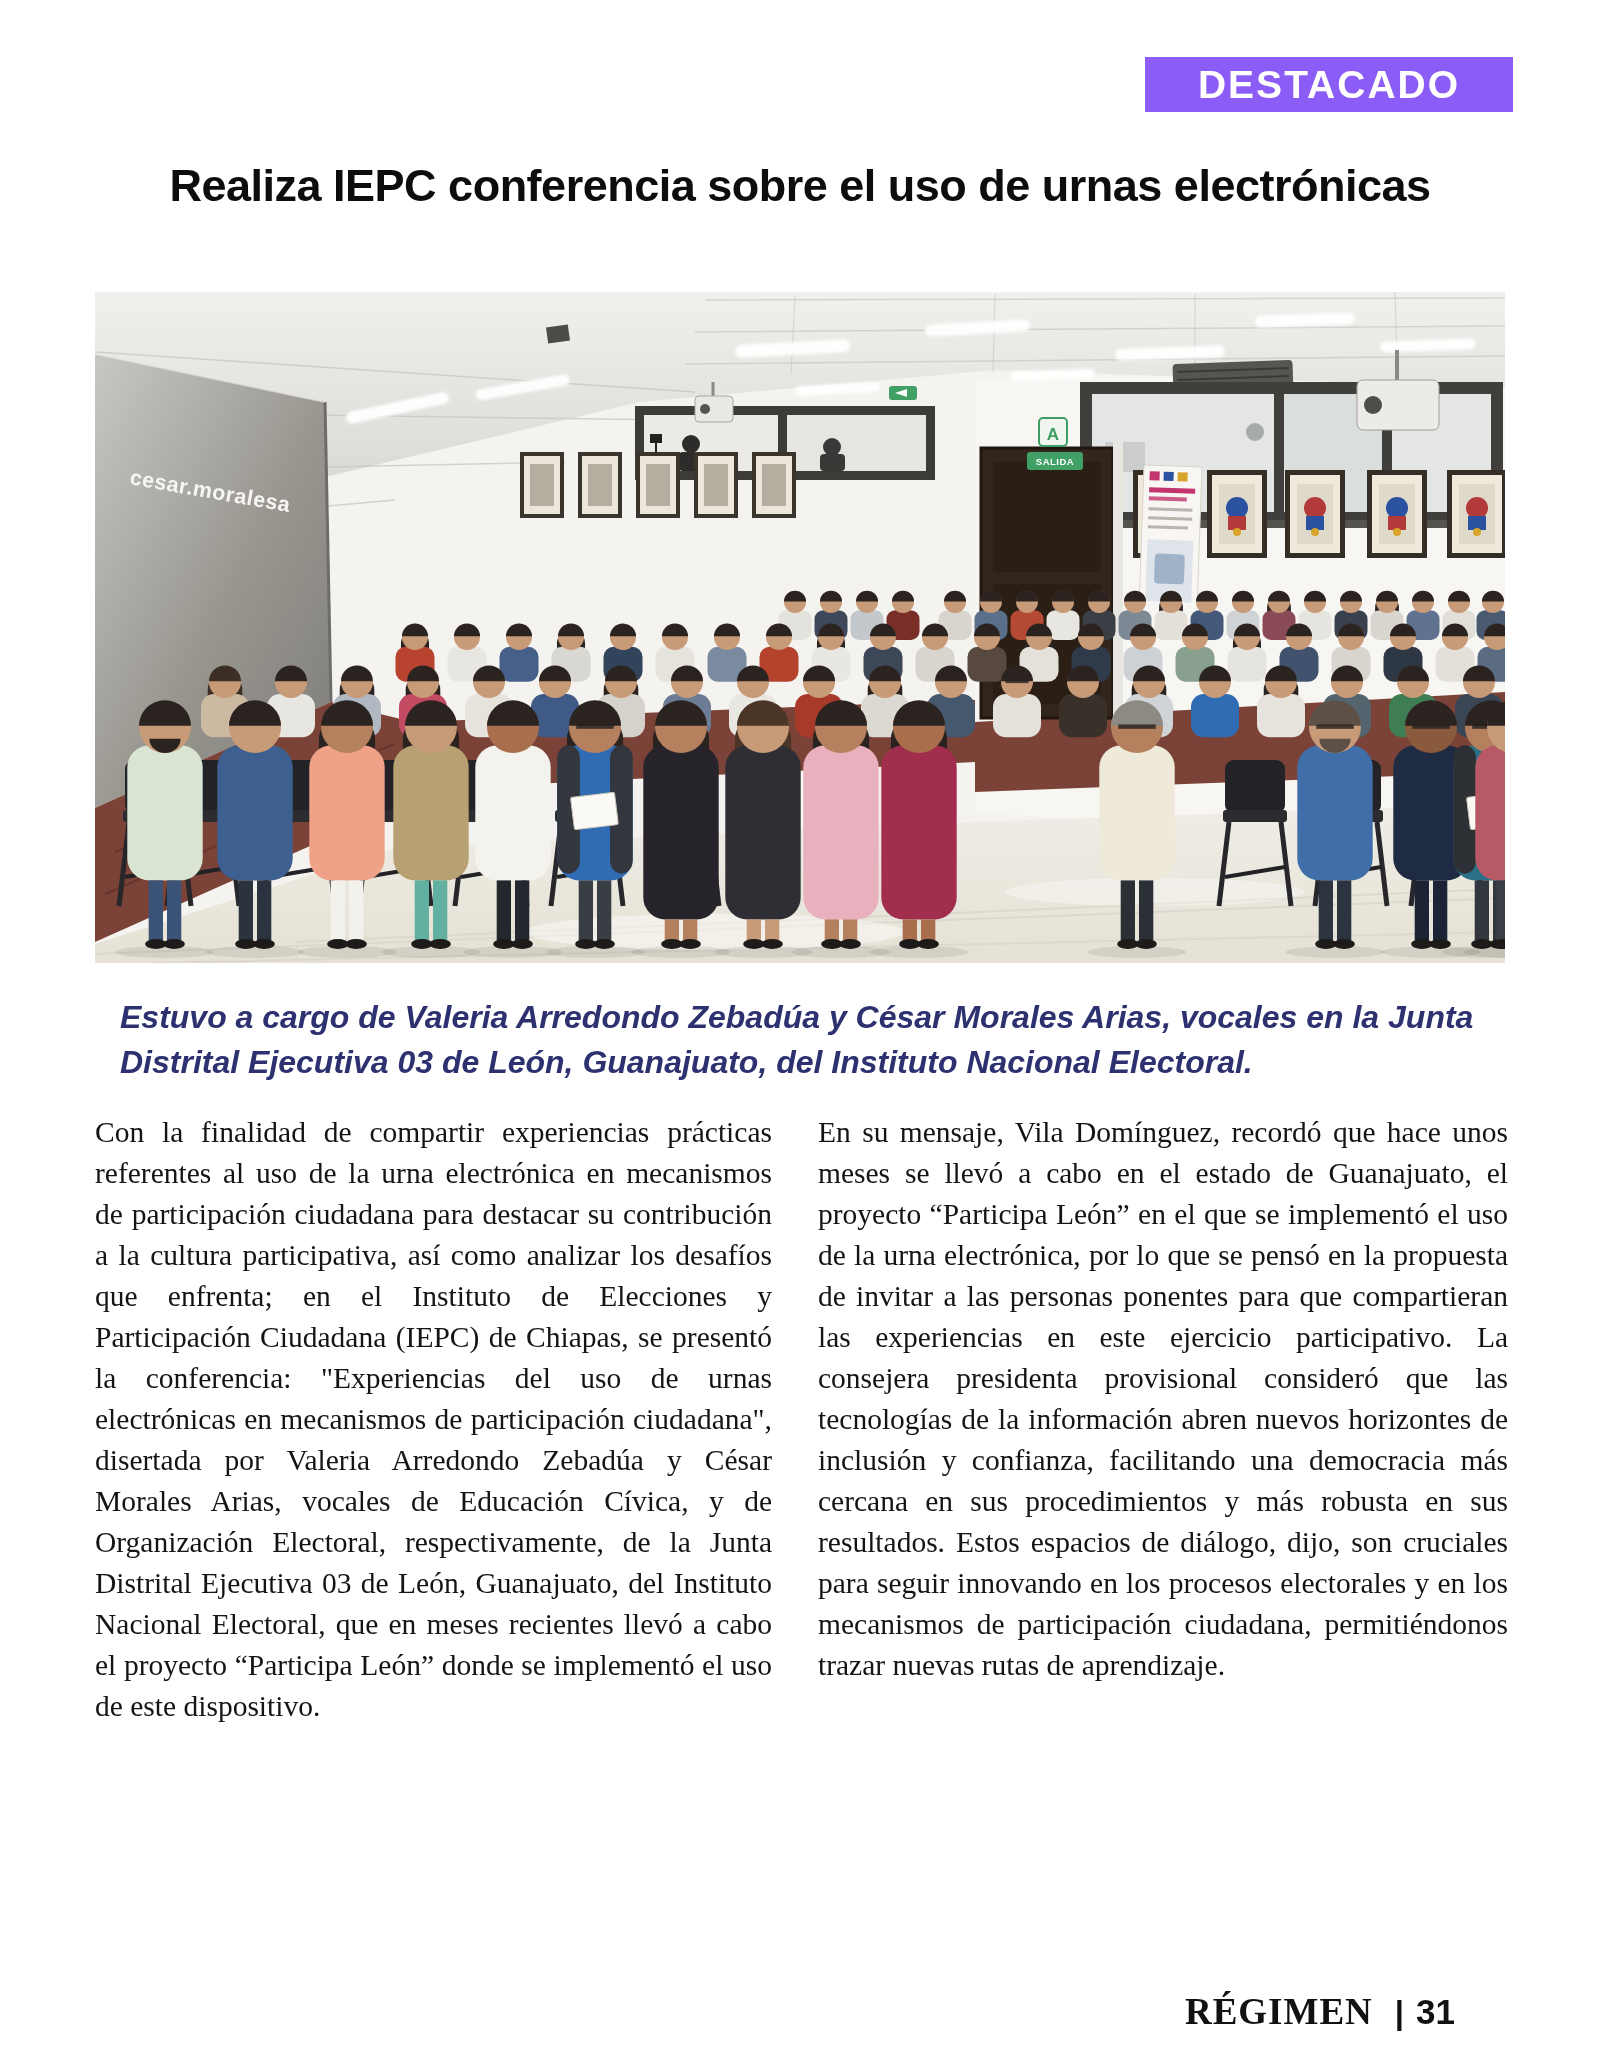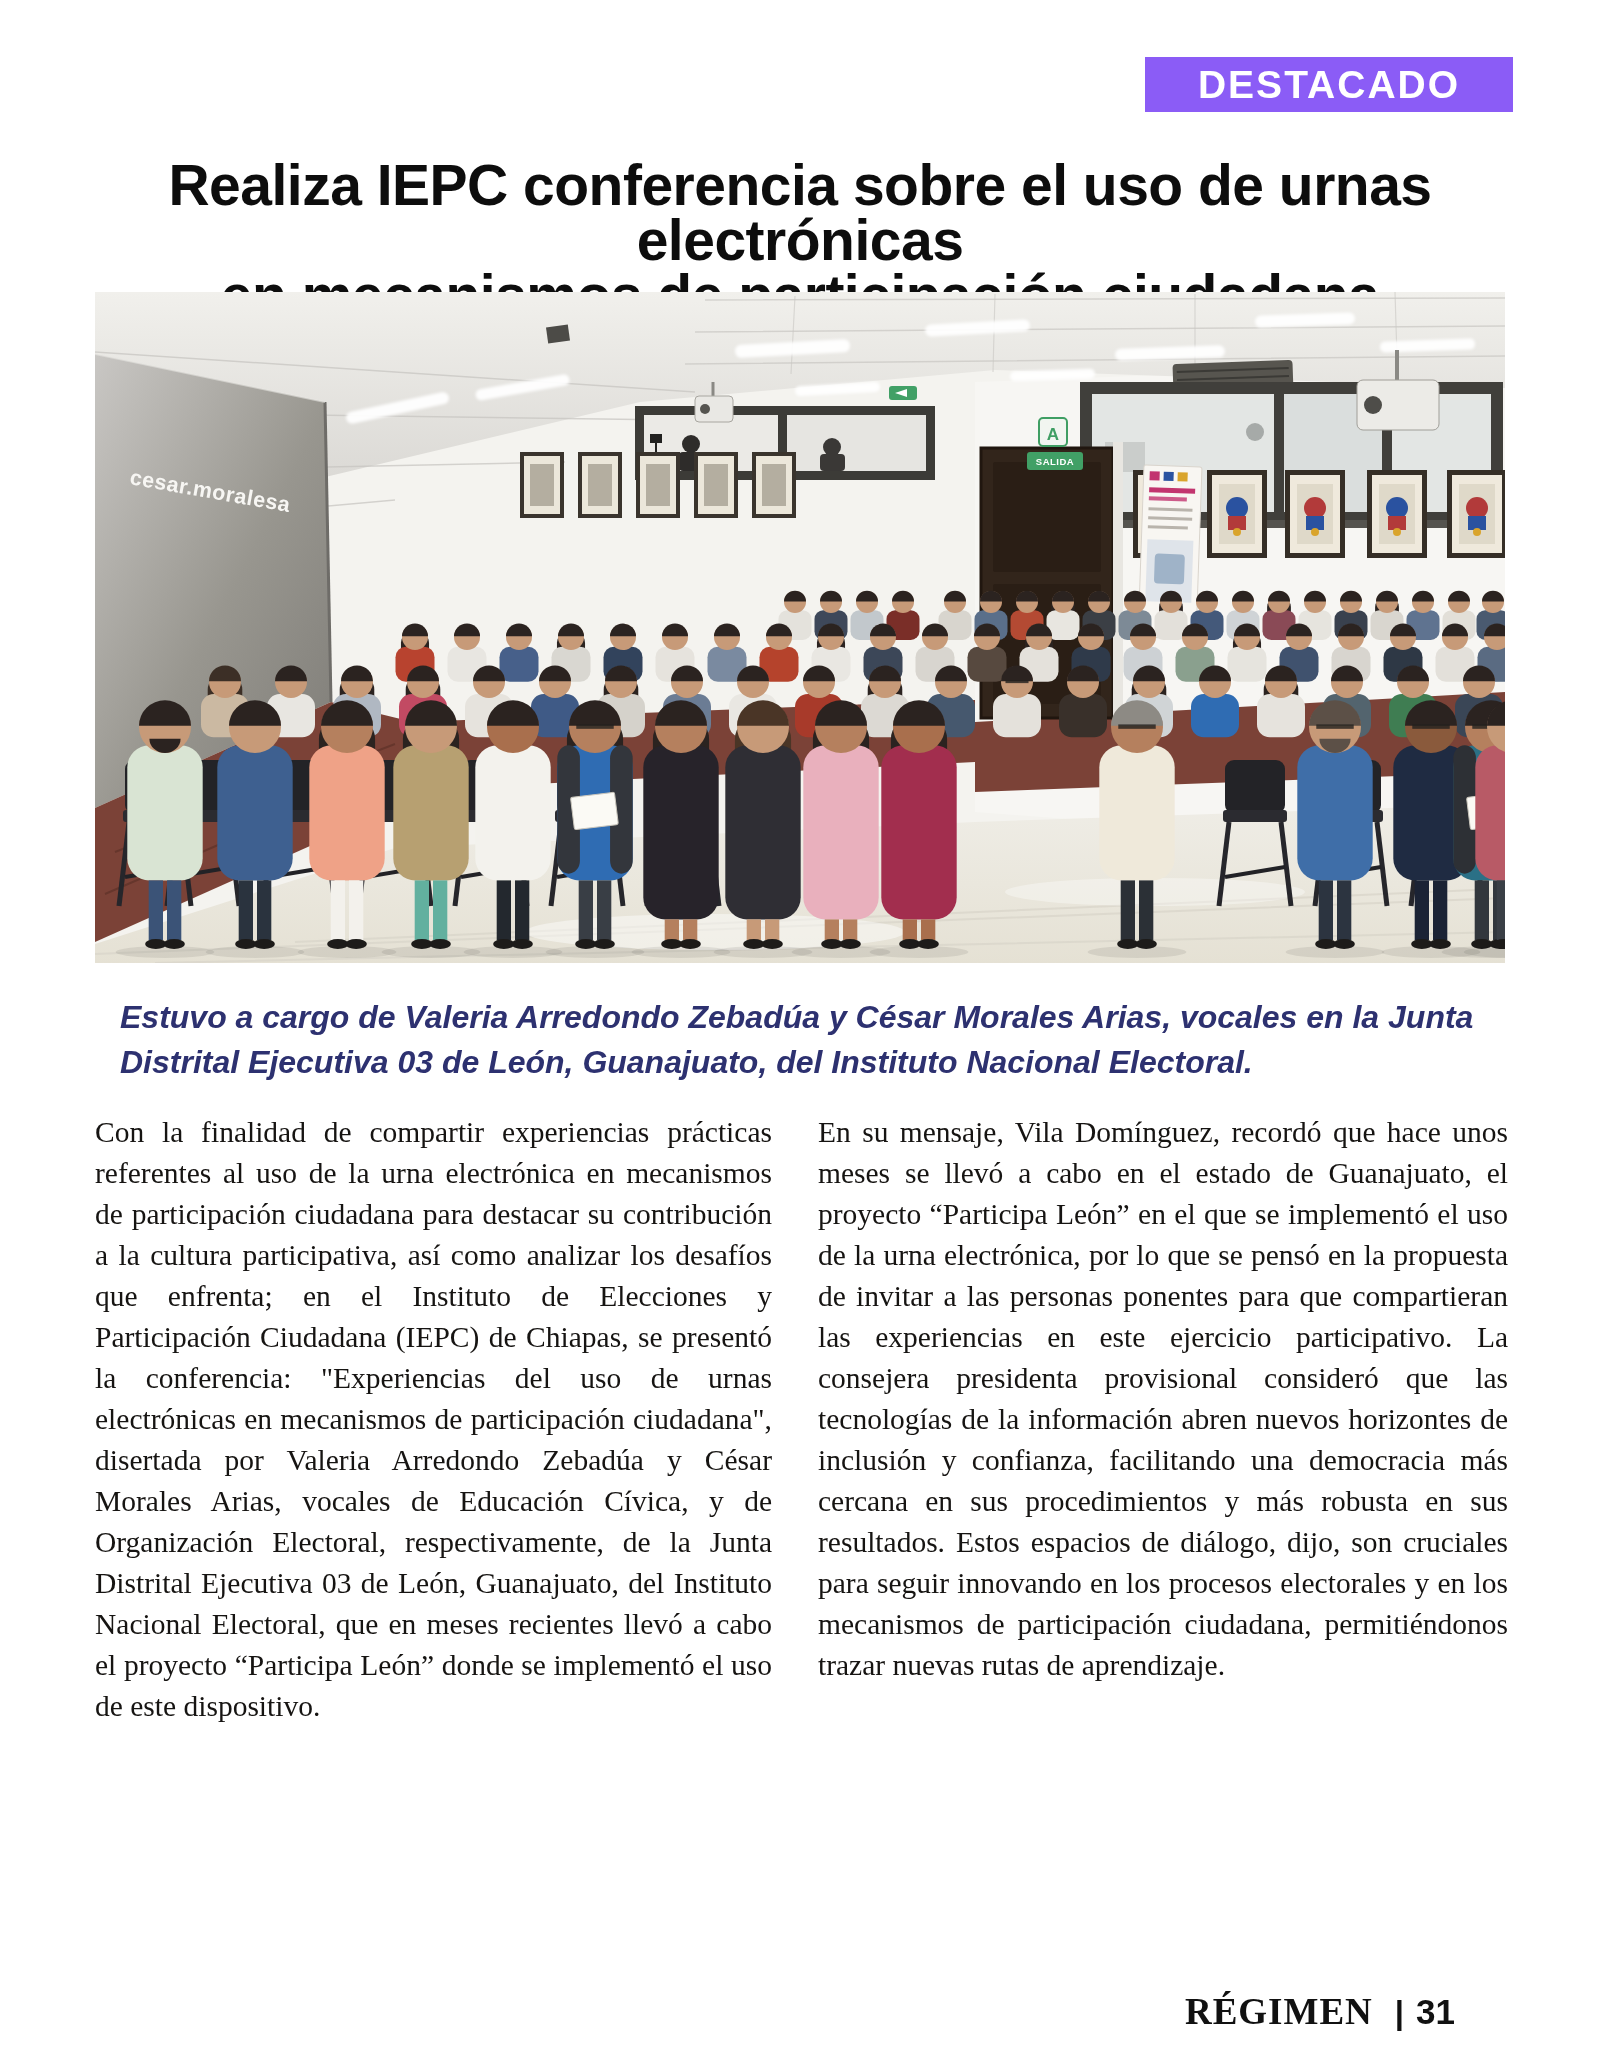--- a/index.html
+++ b/index.html
@@ -6,21 +6,21 @@
   html,body { width:1600px; height:2071px; background:#ffffff; position:relative;
               font-family:"Liberation Serif", serif; overflow:hidden; }
 
   .badge { position:absolute; left:1145px; top:57px; width:368px; height:55px;
            background:#8b5cf6; color:#ffffff; text-align:center; line-height:55px;
            font-family:"Liberation Sans", sans-serif; font-weight:bold;
            font-size:39px; letter-spacing:2px; }
 
   .headline { position:absolute; left:0; top:158px; width:1600px; text-align:center;
               font-family:"Liberation Sans", sans-serif; font-weight:bold;
-              font-size:57px; line-height:55px; color:#0d0d0d; letter-spacing:-0.5px; }
+              font-size:45px; line-height:55px; color:#0d0d0d; letter-spacing:-0.5px; }
 
   .photo { position:absolute; left:95px; top:292px; width:1410px; height:671px;
            overflow:hidden; background:#e8e6e1; }
   .photo svg { display:block; width:1410px; height:671px; }
 
   .caption { position:absolute; left:120px; top:995px; width:1360px; text-align:left;
              font-family:"Liberation Sans", sans-serif; font-weight:bold; font-style:italic;
              font-size:32px; line-height:45px; color:#2d3170; }
 
   .col { position:absolute; top:1112px; font-size:29.5px; line-height:41px;
@@ -38,21 +38,20 @@
   .footer .num { font-family:"Liberation Sans", sans-serif; font-weight:bold;
                  font-size:35px; color:#111; margin-left:8px; }
 </style>
 </head>
 <body>
 
 <div class="badge">DESTACADO</div>
 
 <div class="headline">
   <div>Realiza IEPC conferencia sobre el uso de urnas electrónicas</div>
-  <div>en mecanismos de participación ciudadana</div>
 </div>
 
 <div class="photo">
 <svg viewBox="0 0 1410 671" xmlns="http://www.w3.org/2000/svg">
   <defs>
     <linearGradient id="ceil" x1="0" y1="0" x2="0" y2="1">
       <stop offset="0" stop-color="#f1f0ec"></stop>
           <stop offset="1" stop-color="#d5d3cf"></stop>
     </linearGradient>
     <linearGradient id="scr" x1="0" y1="0" x2="1" y2="1">

